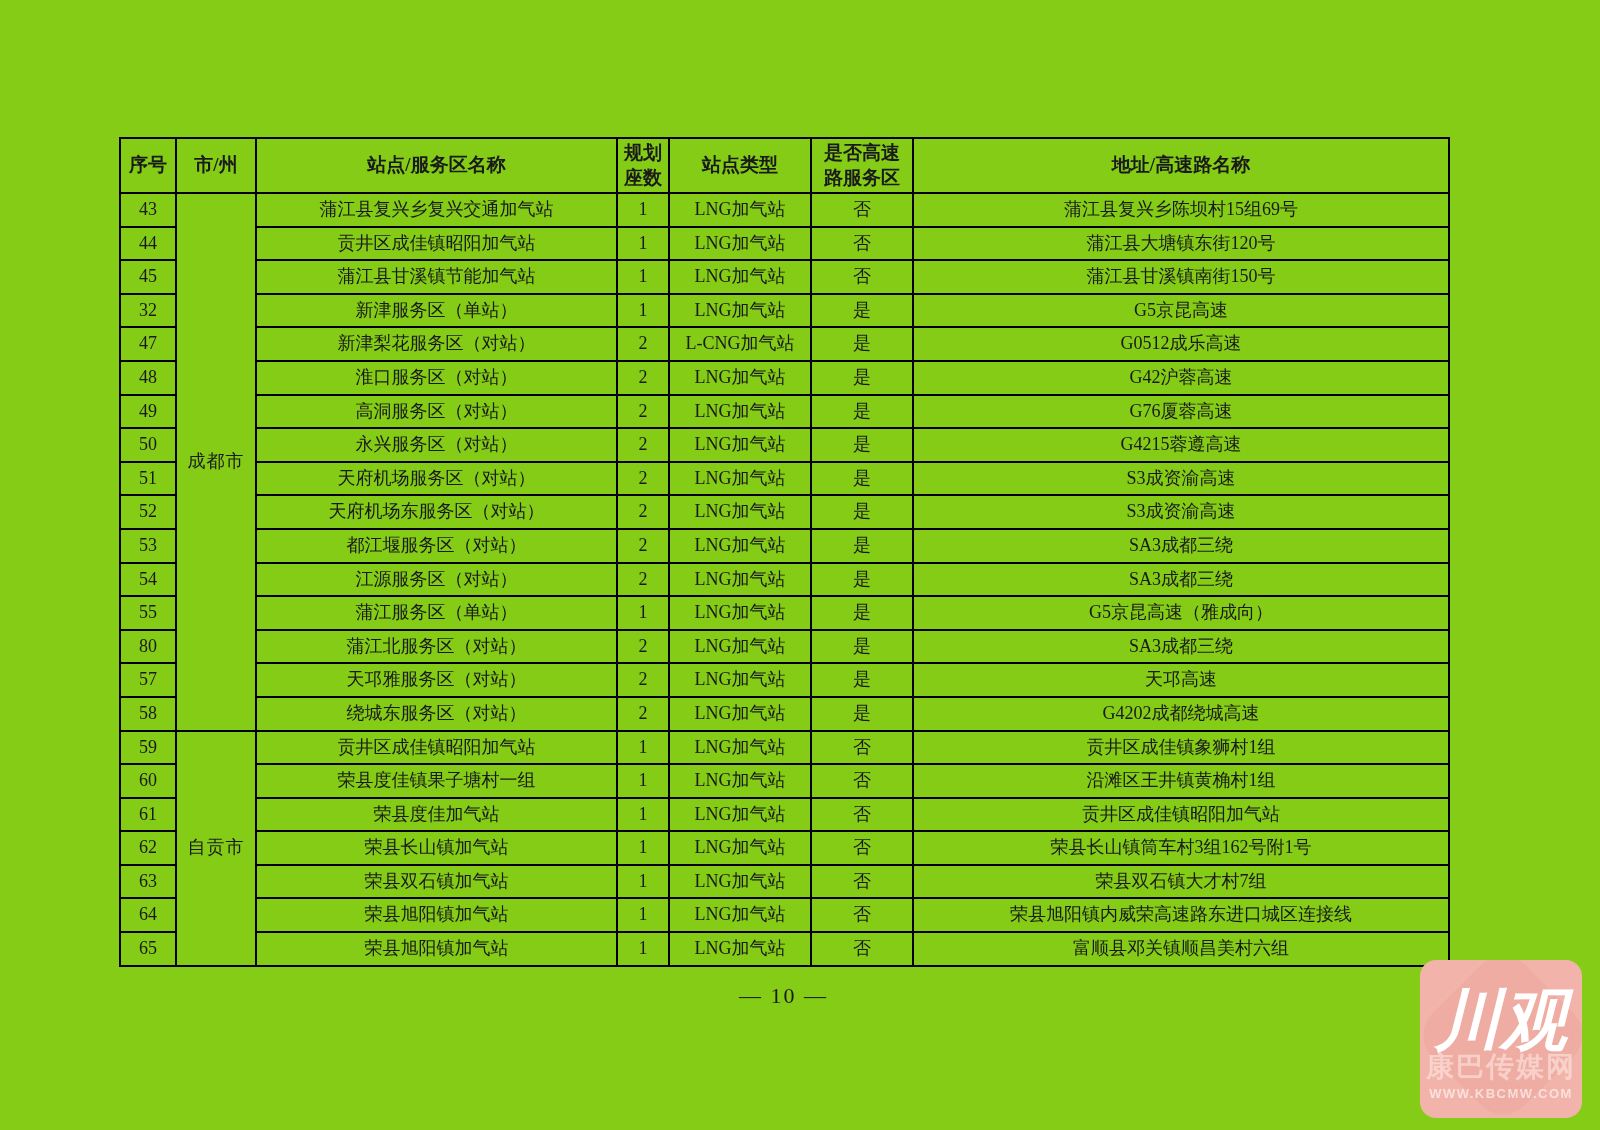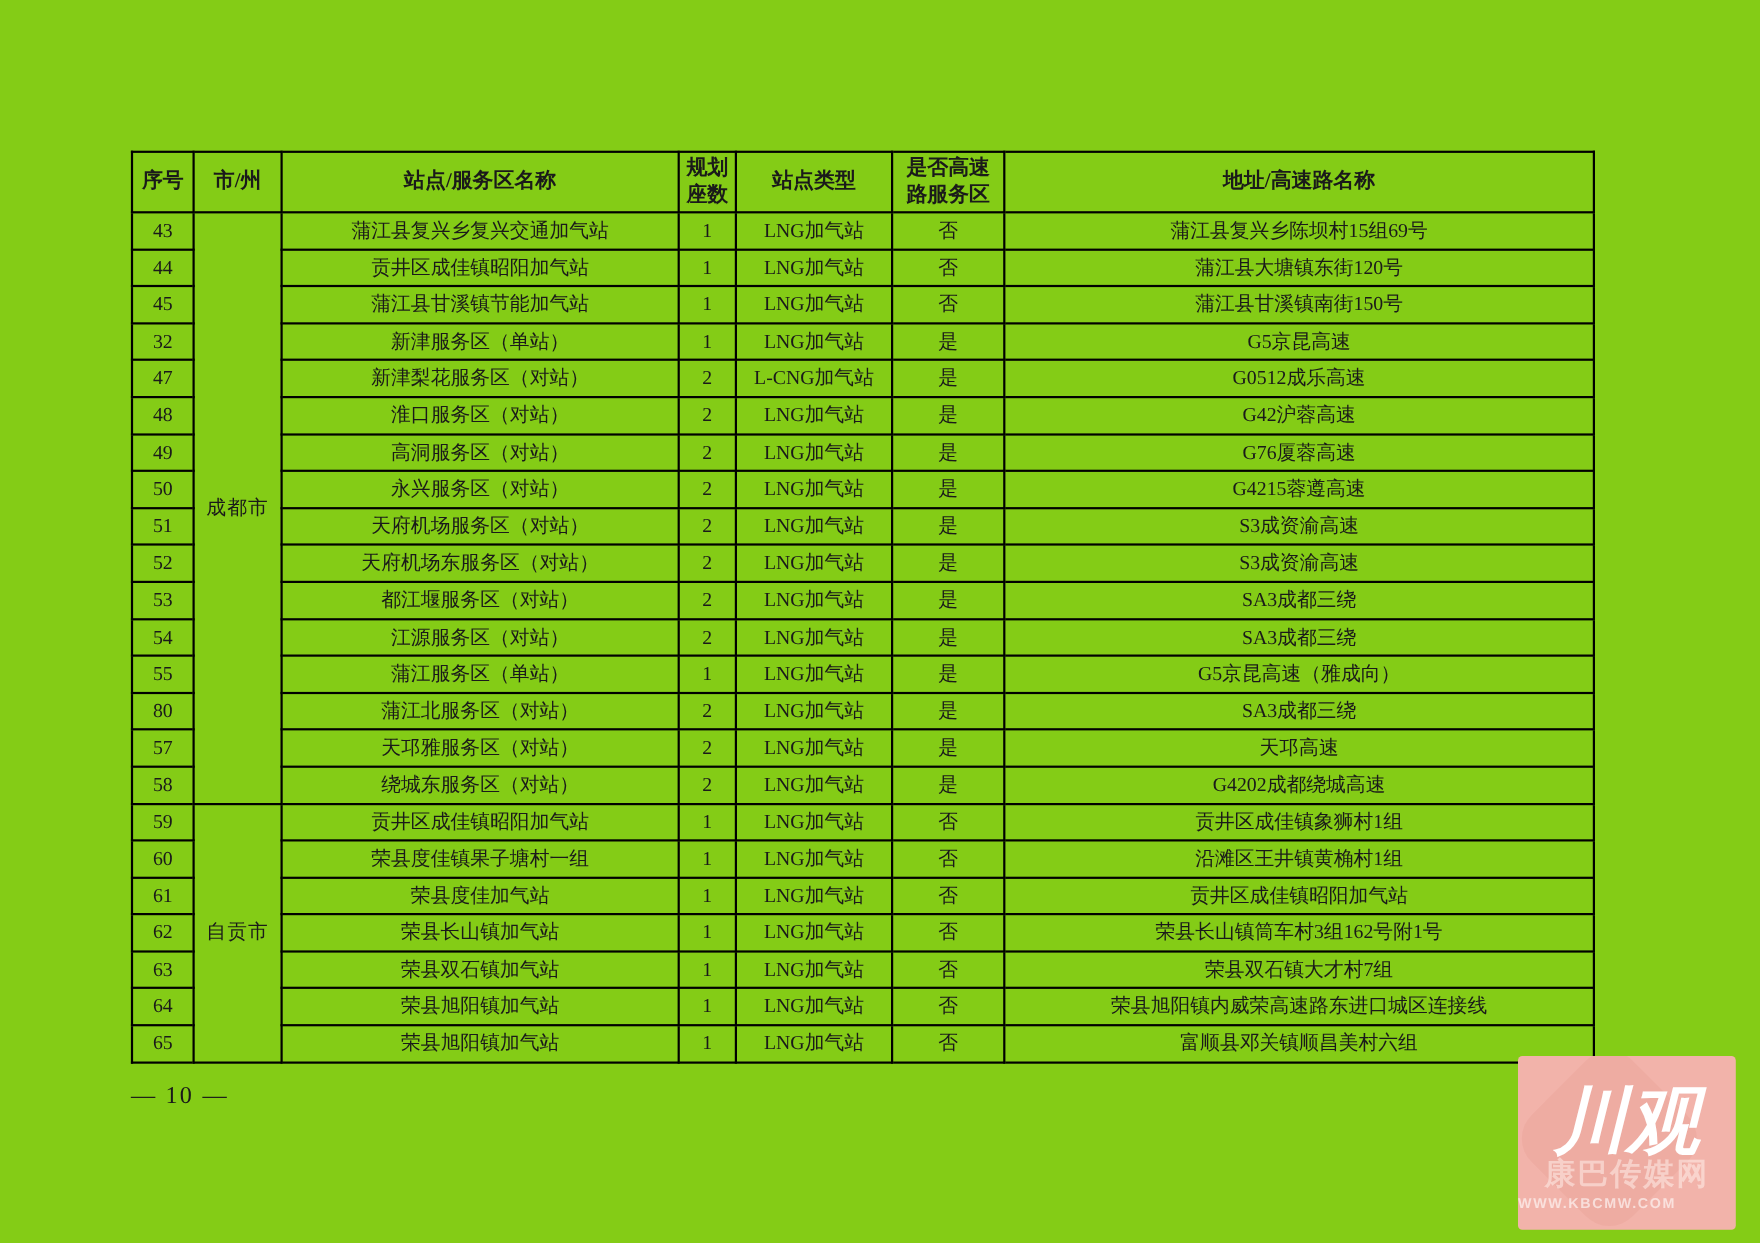--- a/index.html
+++ b/index.html
@@ -46,35 +46,34 @@
   }
   td.city-cell {
     font-size: 19px;
     letter-spacing: 1px;
   }
   .page-footer {
     position: absolute;
     left: 119px;
     top: 983px;
     width: 1329px;
-    text-align: left;
+    text-align: center;
     font-size: 22px;
     color: #1a1a1a;
     letter-spacing: 2px;
   }
   .watermark {
     position: absolute;
-    left: 1380px;
+    left: 1420px;
     top: 960px;
     width: 162px;
     height: 158px;
-    border-radius: 4px;
+    border-radius: 16px;
     background: #f2b3aa;
     overflow: hidden;
-    padding-left: 36px;
   }
   .watermark .wm-pattern {
     position: absolute;
     left: 18px;
     top: 10px;
     width: 130px;
     height: 130px;
     border-radius: 30px;
     transform: rotate(45deg);
     background: rgba(210, 120, 110, 0.12);
@@ -102,20 +101,21 @@
     font-weight: bold;
     color: rgba(255, 238, 233, 0.55);
     letter-spacing: 2px;
     z-index: 2;
   }
   .watermark .wm-url {
     position: absolute;
     left: 0;
     top: 126px;
     width: 100%;
+    text-align: center;
     font-size: 13px;
     font-weight: bold;
     color: rgba(255, 255, 255, 0.6);
     letter-spacing: 1.5px;
     z-index: 2;
     font-family: "Liberation Sans", sans-serif;
   }
 </style>
 </head>
 <body>

